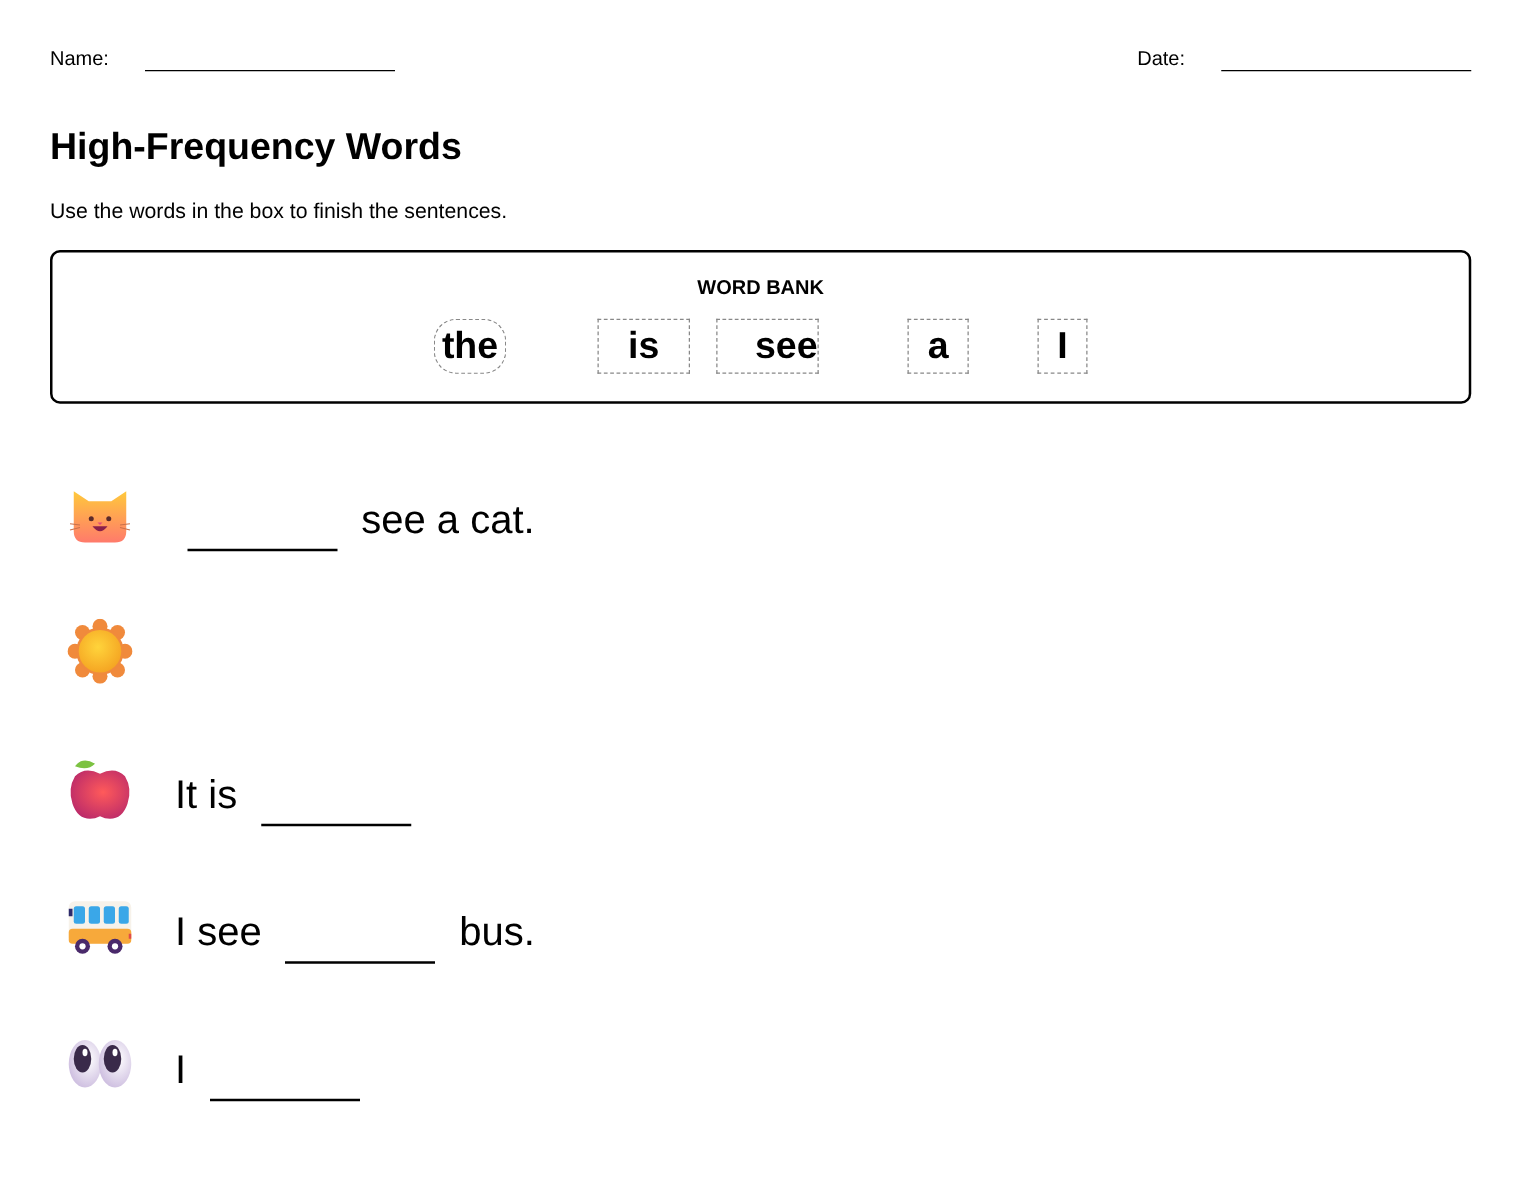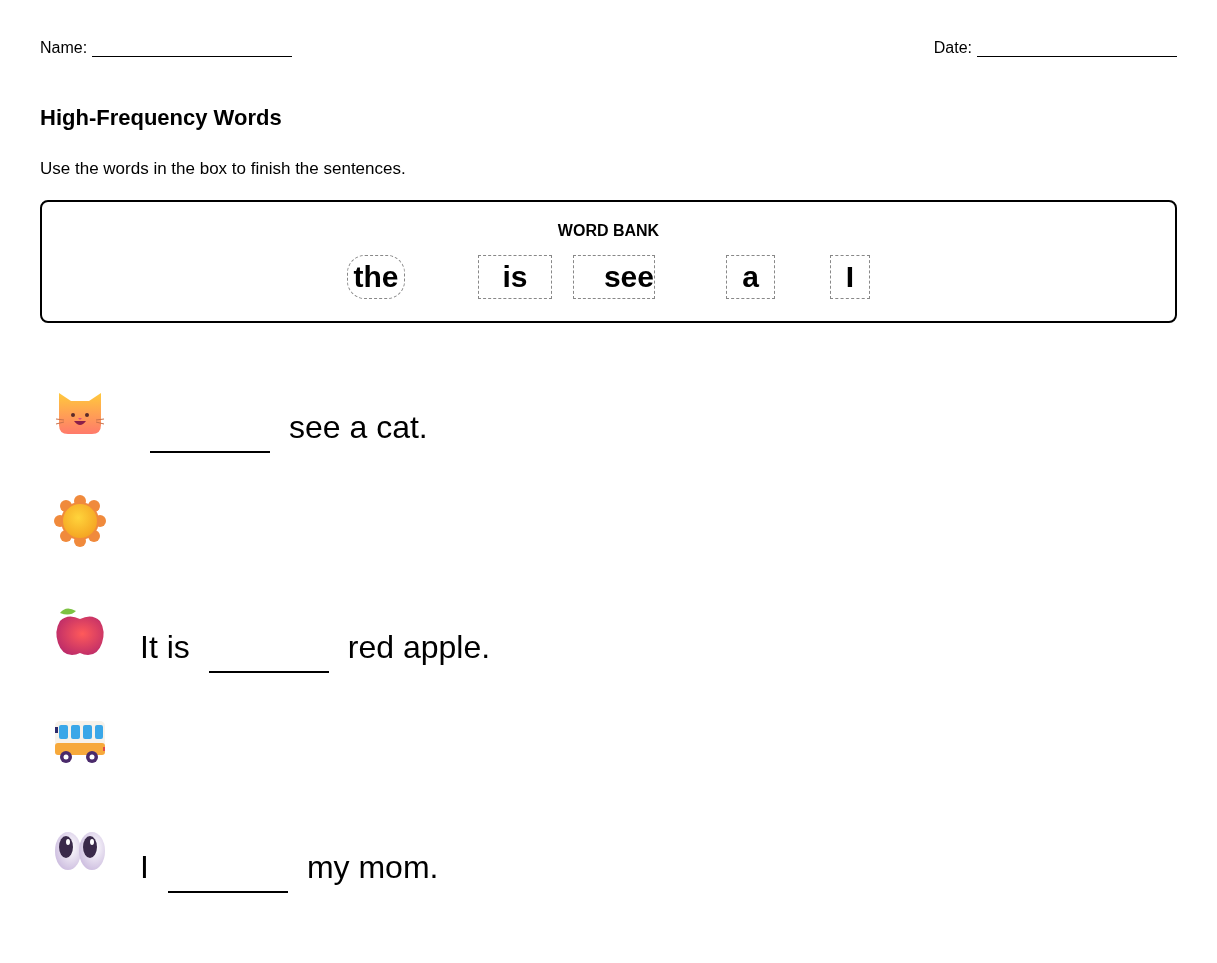--- a/index.html
+++ b/index.html
@@ -5,30 +5,30 @@
     html, body { margin: 0; padding: 0; background: #ffffff; }
     body {
       width: 1217px; height: 963px; position: relative; overflow: hidden;
       font-family: "Liberation Sans", sans-serif; color: #000;
     }
     .page { position: absolute; left: 40px; top: 0; width: 1137px; }
     .header-row {
       position: absolute; left: 0; top: 39px; width: 1137px; height: 20px;
       font-size: 16px;
     }
-    .field { position: absolute; top: 0; display: flex; align-items: flex-end; }
+    .field { position: absolute; top: 0; display: flex; align-items: flex-end; gap: 24px; }
     .field.name { left: 0; }
     .field.date { right: 0; }
     .field .line {
       display: inline-block; width: 200px; height: 15px;
       border-bottom: 1px solid #000; margin-left: 5px;
     }
     .title {
       position: absolute; left: 0; top: 100px; margin: 0;
-      font-size: 22px; font-weight: bold; line-height: 36px;
+      font-size: 30px; font-weight: bold; line-height: 36px;
     }
     .instructions {
       position: absolute; left: 0; top: 159px; margin: 0;
       font-size: 17px; line-height: 20px;
     }
     .word-bank {
       position: absolute; left: 0; top: 200px; width: 1133px; height: 119px;
       border: 2px solid #000; border-radius: 8px;
     }
     .word-bank-title {
@@ -41,21 +41,21 @@
       font-size: 30px; font-weight: bold; line-height: 42px; text-align: center;
     }
     .sentence {
       position: absolute; left: 14px; height: 56px; width: 1100px;
       display: flex; align-items: center;
     }
     .emoji {
       width: 52px; height: 52px; display: inline-block; flex: none;
     }
     .sentence-text {
-      position: absolute; left: 86px; top: 24px;
+      position: absolute; left: 86px; top: 12px;
       font-size: 32px; line-height: 40px; white-space: pre;
       display: flex; align-items: flex-end; justify-content: center;
     }
     .blank {
       display: inline-block; width: 120px; height: 2px; background: #000;
       margin: 0 19px 0 19px; position: relative; top: -2px;
     }
     .blank.lead { margin-left: 10px; }
     .blank-wrap { display: inline-flex; height: 40px; align-items: flex-end; }
     .blank-wrap .blank { top: 6px; }
@@ -139,54 +139,57 @@
       <defs>
         <radialGradient id="appleg" cx="0.55" cy="0.45" r="0.65">
           <stop offset="0" stop-color="#ff5a5a"></stop>
           <stop offset="1" stop-color="#b8286a"></stop>
         </radialGradient>
       </defs>
       <path d="M6 8 Q12 0 22 6 Q16 12 6 8 Z" fill="#7cc242"></path>
       <path d="M26 14 Q14 8 6 16 Q0 26 4 38 Q8 50 18 50 Q22 50 26 48 Q30 50 34 50 Q44 50 48 38 Q52 26 46 16 Q38 8 26 14 Z" fill="url(#appleg)"></path>
     </svg>
     <div class="sentence-text">
-      <span>It is</span><span class="blank-wrap"><span class="blank"></span></span><span>red apple.</span>
+      <span>It is</span><span class="blank-wrap"><span class="blank"></span></span>
     </div>
   </div>
 
   <div class="sentence" style="top:713px;">
     <svg class="emoji" viewBox="0 0 52 52">
       <rect x="1" y="6" width="50" height="34" rx="5" fill="#f7f2ea"></rect>
       <rect x="1" y="28" width="50" height="12" rx="3" fill="#f7a93b"></rect>
       <rect x="5" y="10" width="9" height="14" rx="2" fill="#3aa7e8"></rect>
       <rect x="17" y="10" width="9" height="14" rx="2" fill="#3aa7e8"></rect>
       <rect x="29" y="10" width="9" height="14" rx="2" fill="#3aa7e8"></rect>
       <rect x="41" y="10" width="8" height="14" rx="2" fill="#3aa7e8"></rect>
       <rect x="1" y="12" width="3" height="6" fill="#2d2a6b"></rect>
       <rect x="49" y="32" width="2" height="4" fill="#e04a4a"></rect>
       <circle cx="12" cy="42" r="6" fill="#4a2a6b"></circle>
       <circle cx="12" cy="42" r="2.5" fill="#fff"></circle>
       <circle cx="38" cy="42" r="6" fill="#4a2a6b"></circle>
       <circle cx="38" cy="42" r="2.5" fill="#fff"></circle>
     </svg>
+    <div class="sentence-text">
+      <span>I see</span><span class="blank-wrap"><span class="blank"></span></span><span>bus.</span>
+    </div>
   </div>
 
   <div class="sentence" style="top:823px;">
     <svg class="emoji" viewBox="0 0 52 52">
       <defs>
         <radialGradient id="eyeg" cx="0.6" cy="0.4" r="0.7">
           <stop offset="0" stop-color="#ffffff"></stop>
           <stop offset="1" stop-color="#c9b8dd"></stop>
         </radialGradient>
       </defs>
       <ellipse cx="14" cy="26" rx="13" ry="19" fill="url(#eyeg)"></ellipse>
       <ellipse cx="38" cy="26" rx="13" ry="19" fill="url(#eyeg)"></ellipse>
       <ellipse cx="12" cy="22" rx="7" ry="11" fill="#3a2a4a"></ellipse>
       <ellipse cx="36" cy="22" rx="7" ry="11" fill="#3a2a4a"></ellipse>
       <ellipse cx="14" cy="17" rx="2" ry="3" fill="#ffffff"></ellipse>
       <ellipse cx="38" cy="17" rx="2" ry="3" fill="#ffffff"></ellipse>
     </svg>
     <div class="sentence-text">
-      <span>I</span><span class="blank-wrap"><span class="blank"></span></span><span>my mom.</span>
+      <span>I</span><span class="blank-wrap"><span class="blank"></span></span>
     </div>
   </div>
 
 </div>
 
 </body></html>

